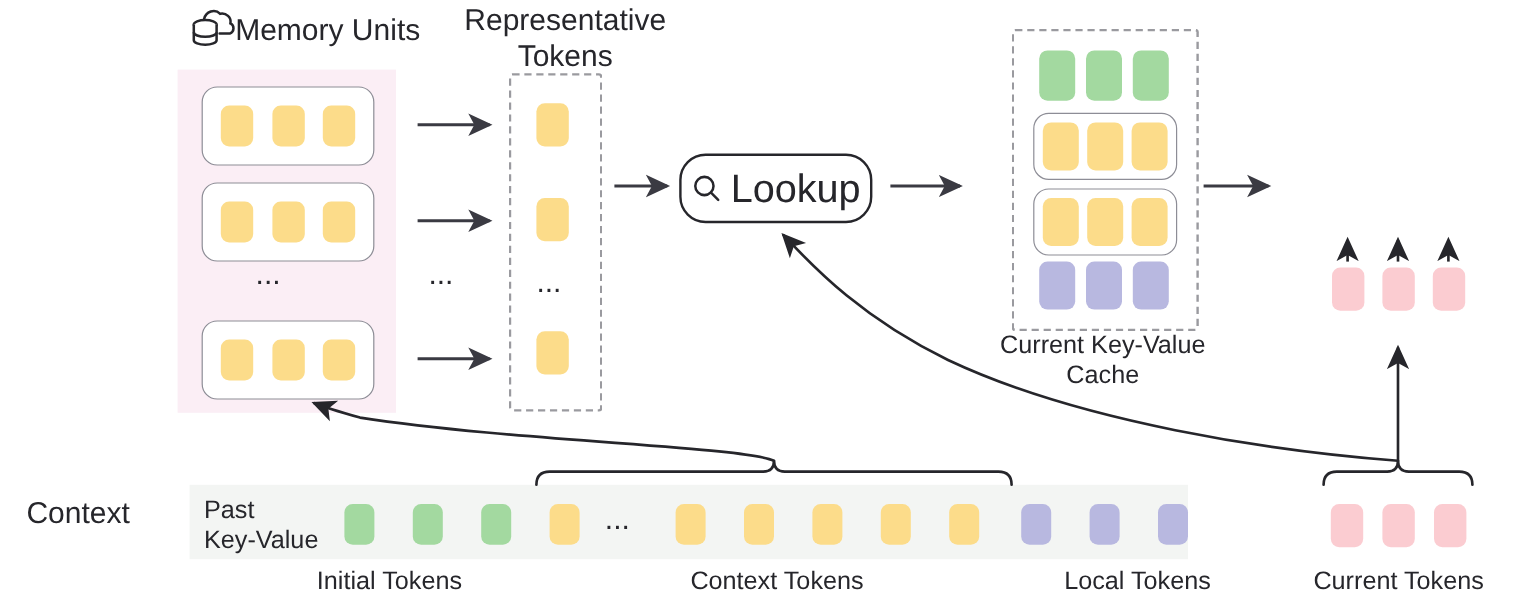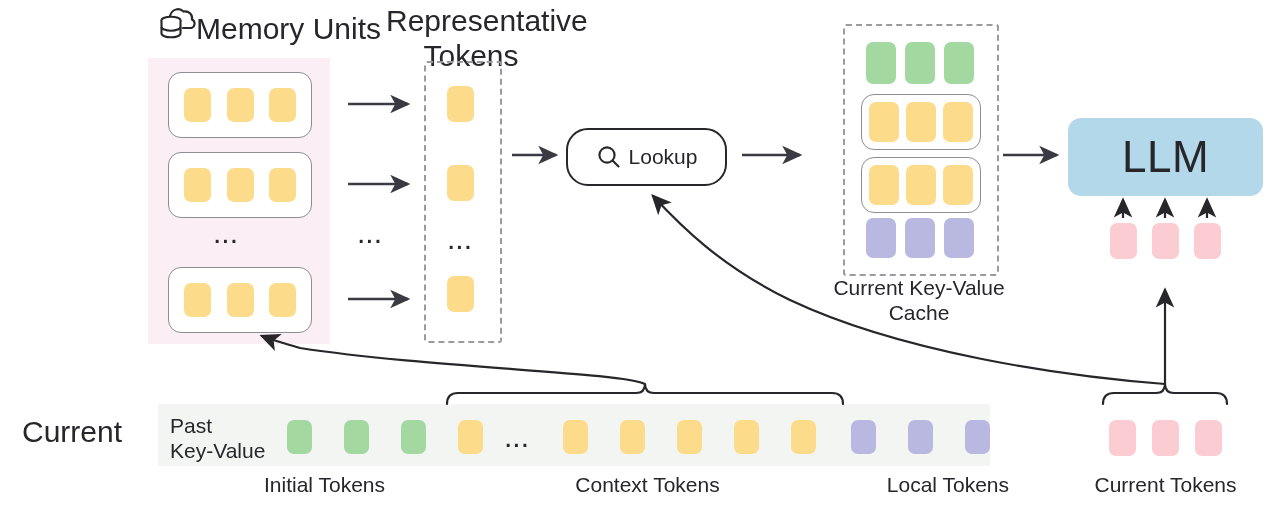--- a/index.html
+++ b/index.html
@@ -3,21 +3,21 @@
 <meta charset="utf-8">
 <style>
   html,body{margin:0;padding:0;background:#ffffff;}
   body{width:1280px;height:509px;position:relative;overflow:hidden;
        font-family:"Liberation Sans","DejaVu Sans",sans-serif;color:#26262b;}
   .stage{position:absolute;left:0;top:0;width:1280px;height:509px;}
   .abs{position:absolute;}
 
   
   .lbl{position:absolute;color:#26262b;line-height:1.18;white-space:pre-line;}
-  .lbl-big{font-size:30px;}
+  .lbl-big{font-size:25px;}
   .lbl-mid{font-size:21px;}
 
   
   .pink-panel{position:absolute;background:#fbeef5;}
   .unit-box{position:absolute;background:#ffffff;border:1.4px solid #8d8d96;border-radius:13px;
             display:flex;align-items:center;justify-content:space-evenly;}
   .dashed-box{position:absolute;border:2px dashed #9a9a9f;border-radius:3px;background:transparent;}
   .grey-strip{position:absolute;background:#f3f5f3;}
 
   
@@ -26,30 +26,30 @@
   .chip-g{background:#a3d9a0;}
   .chip-p{background:#b8b8e0;}
   .chip-r{background:#fbccd1;}
 
   .llm-box{position:absolute;background:#b3d8ea;border-radius:13px;
            display:flex;align-items:center;justify-content:center;}
   .llm-text{font-size:44px;color:#26262b;letter-spacing:.5px;}
 
   .lookup-box{position:absolute;background:#ffffff;border:2px solid #26262b;border-radius:22px;
               display:flex;align-items:center;justify-content:center;gap:7px;}
-  .lookup-text{font-size:21px;color:#26262b;}
+  .lookup-text{font-size:33px;color:#26262b;}
 
   svg.ov{position:absolute;left:0;top:0;width:1280px;height:509px;overflow:visible;pointer-events:none;}
 </style>
 </head>
 <body>
 
 <div class="stage">
 
-  <div class="lbl lbl-big" style="left:22px;top:414px;">Current</div>
+  <div class="lbl lbl-big" style="left:22px;top:414px;">Context</div>
 
   <div class="abs" style="left:156px;top:4px;width:44px;height:42px;">
     <svg width="44" height="42" viewBox="0 0 44 42">
       <path d="M14 12 C15.5 5.5, 23 3, 27.5 7.5 C32.5 6.5, 37 10.5, 36 15.5
                C39.5 17, 39.5 22.5, 35.5 24 L27 24" fill="none" stroke="#26262b" stroke-width="2.1" stroke-linecap="round"></path>
       <ellipse cx="15" cy="16.5" rx="9.5" ry="3.8" fill="#fff" stroke="#26262b" stroke-width="2.1"></ellipse>
       <path d="M5.5 16.5 v13 c0 2.1 4.25 3.8 9.5 3.8 s9.5 -1.7 9.5 -3.8 v-13" fill="#fff" stroke="#26262b" stroke-width="2.1" stroke-linejoin="round"></path>
       <path d="M5.5 22.9 c0 2.1 4.25 3.8 9.5 3.8 s9.5 -1.7 9.5 -3.8" fill="none" stroke="#26262b" stroke-width="2.1"></path>
     </svg>
   </div>
@@ -117,23 +117,20 @@
 
   <div class="abs" style="left:866px;top:218px;width:108px;height:40px;display:flex;justify-content:space-between;">
     <div class="chip chip-p" style="width:30px;height:40px;"></div>
     <div class="chip chip-p" style="width:30px;height:40px;"></div>
     <div class="chip chip-p" style="width:30px;height:40px;"></div>
   </div>
 
   <div class="lbl lbl-mid" style="left:818px;top:276px;width:202px;text-align:center;">Current Key-Value
 Cache</div>
 
-  <div class="llm-box" style="left:1068px;top:118px;width:195px;height:78px;">
-    <span class="llm-text">LLM</span>
-  </div>
   <div class="chip chip-r abs" style="left:1110px;top:223px;width:27px;height:36px;"></div>
   <div class="chip chip-r abs" style="left:1152px;top:223px;width:27px;height:36px;"></div>
   <div class="chip chip-r abs" style="left:1194px;top:223px;width:27px;height:36px;"></div>
 
   <div class="grey-strip" style="left:158px;top:404px;width:832px;height:62px;"></div>
   <div class="lbl lbl-mid" style="left:170px;top:414px;">Past
 Key-Value</div>
 
   <div class="chip chip-g abs" style="left:287px;top:420px;width:25px;height:34px;"></div>
   <div class="chip chip-g abs" style="left:344px;top:420px;width:25px;height:34px;"></div>

